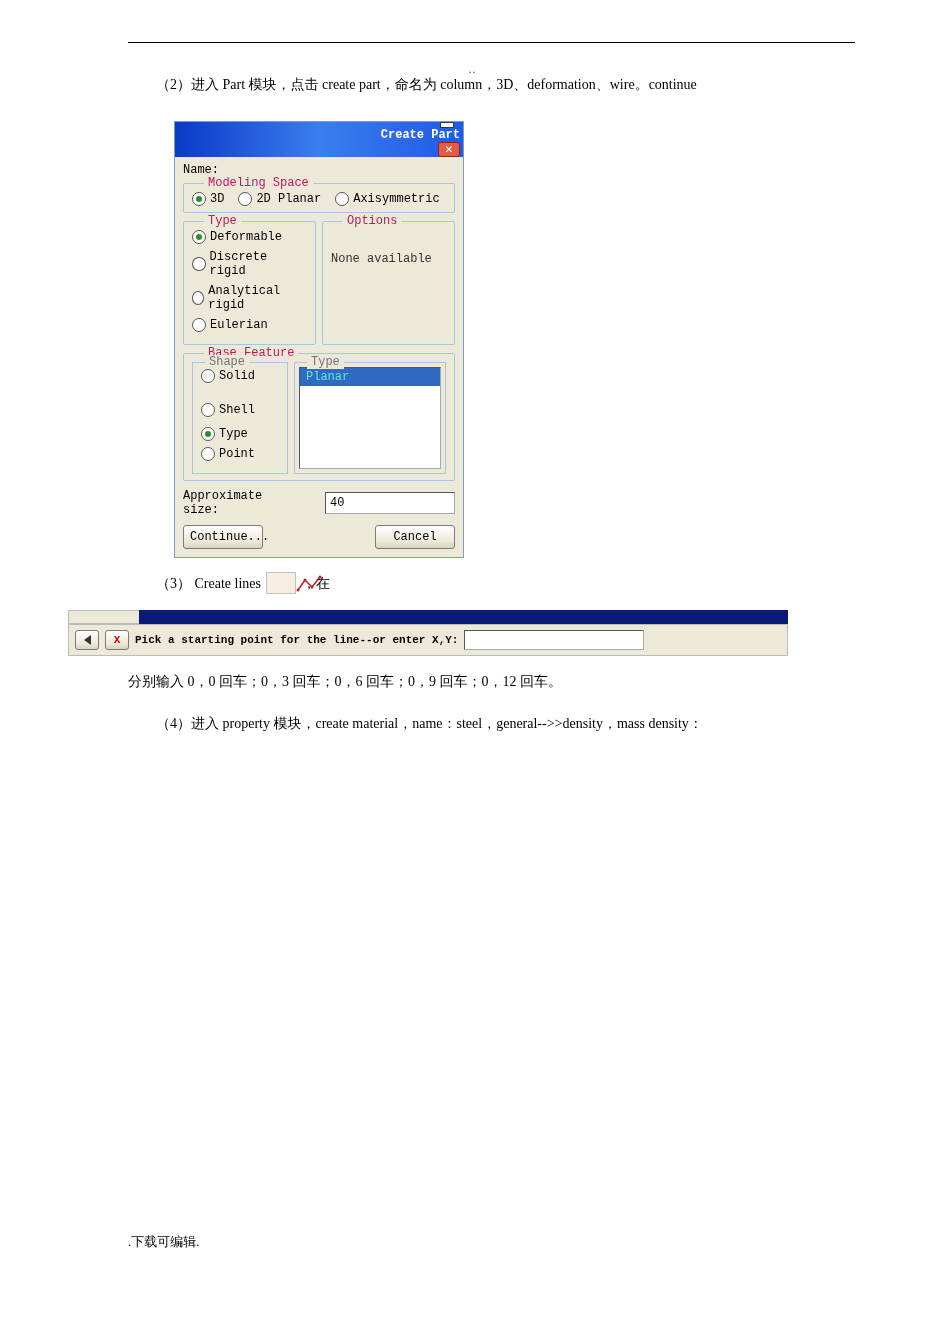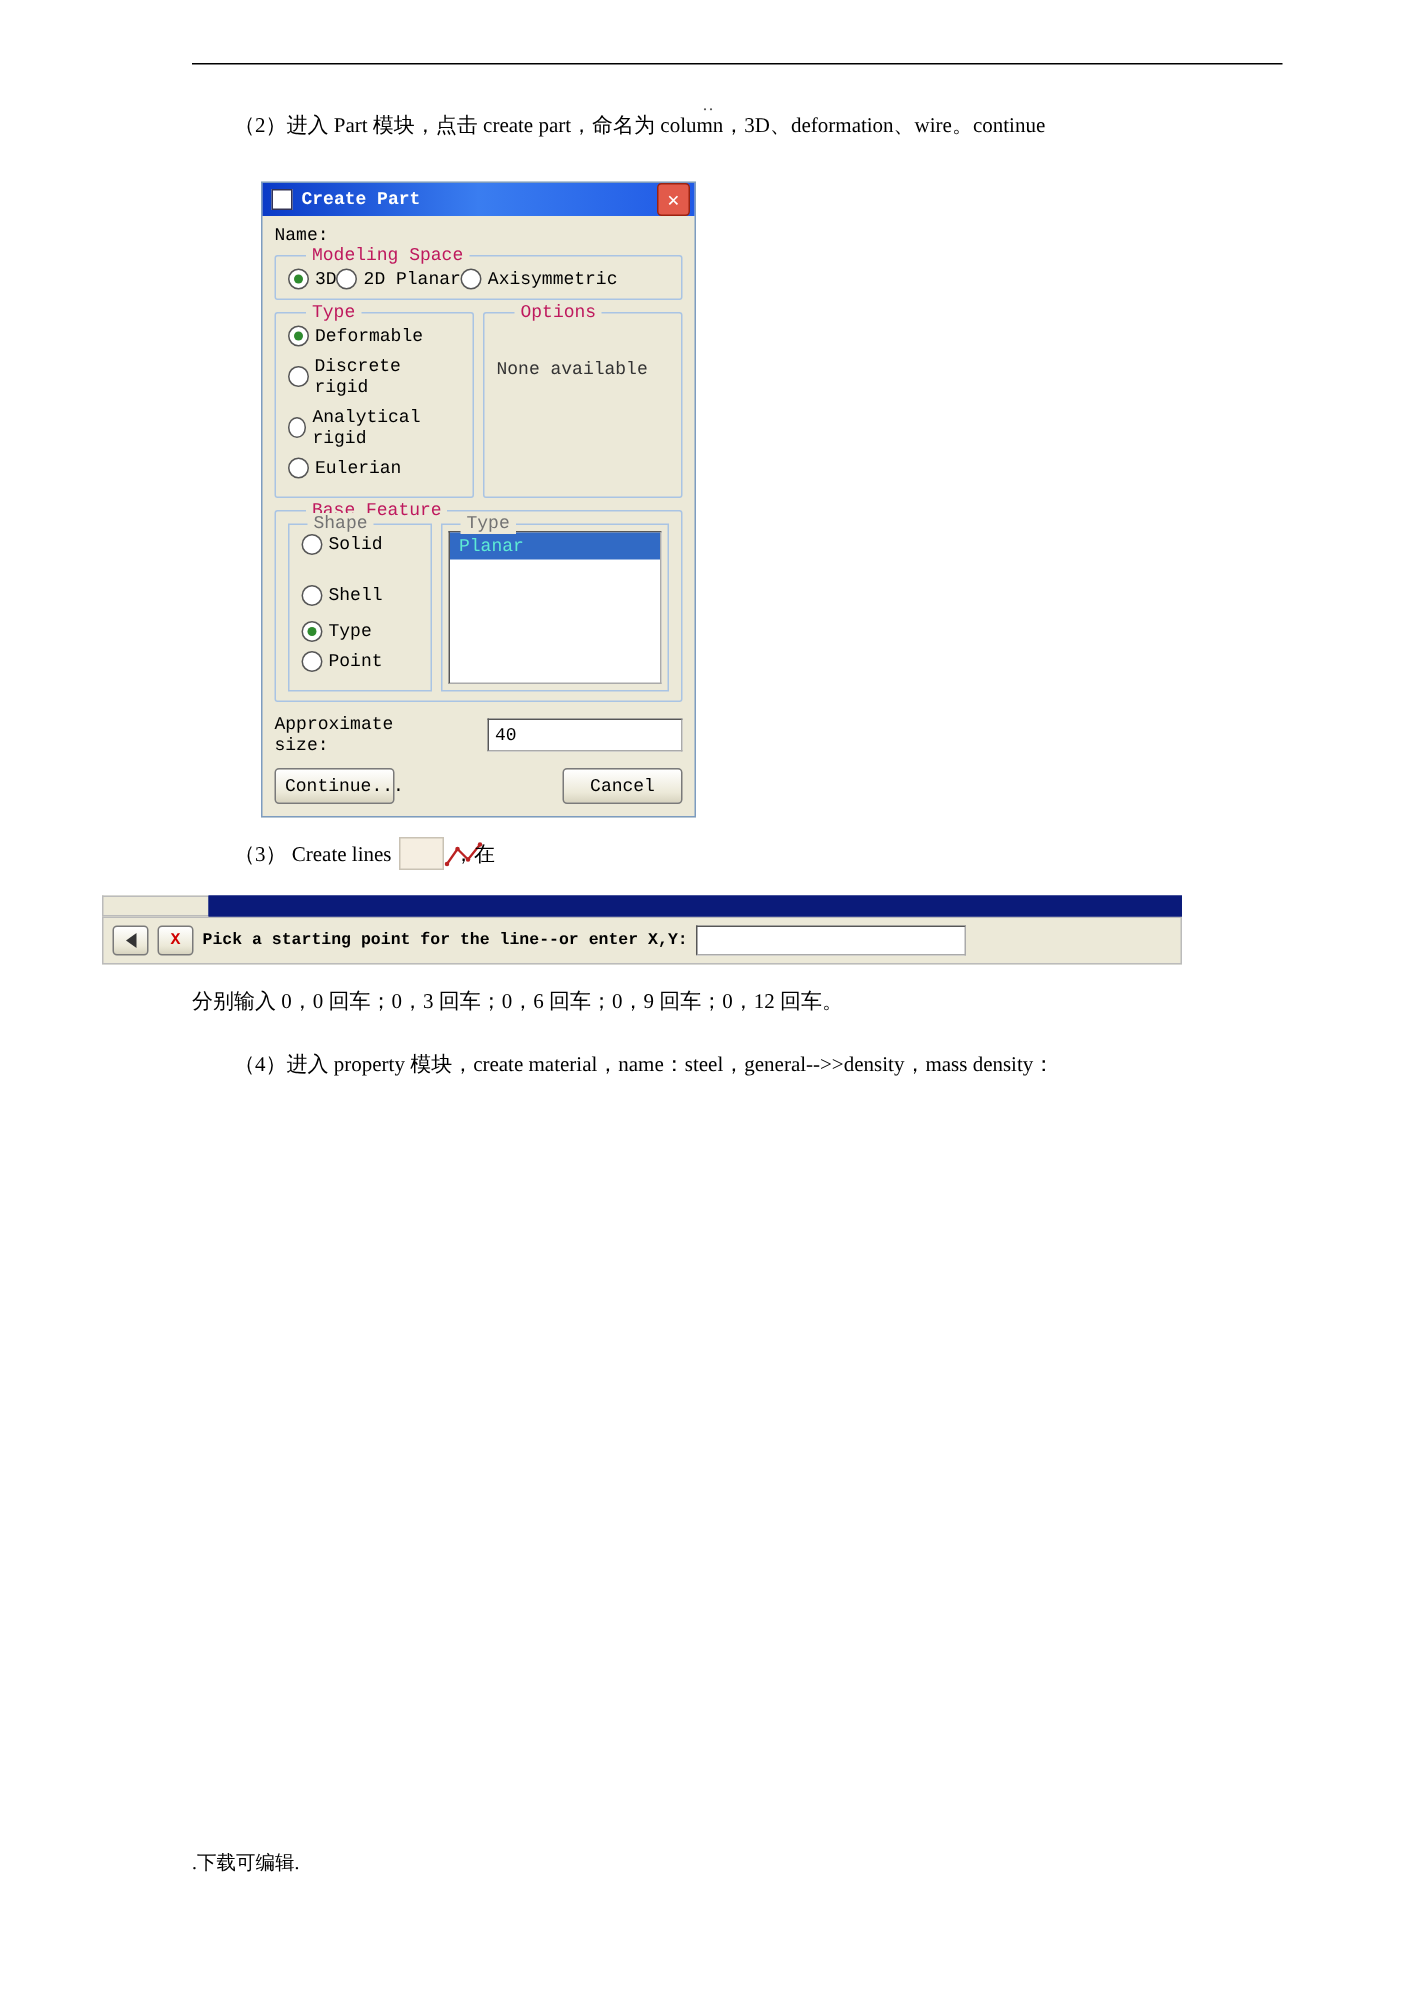--- a/index.html
+++ b/index.html
@@ -45,27 +45,28 @@
 
 .dlg {
   width: 288px;
   margin: 20px 0 6px 46px;
   font-family: "Courier New", "SimSun", monospace;
   font-size: 12px;
   background: #ece9d8; 
   border: 1px solid #7d9cc0;
 }
 .dlg .titlebar {
-  height: 22px;
+  height: 35px;
   background: linear-gradient(90deg, #0a3ac7 0%, #3a7df0 50%, #205ae5 100%);
   display: flex;
-  align-items: center;
+  align-items: flex-end;
   padding: 0 3px 0 6px;
   color: #fff;
   font-weight: bold;
+  flex-direction: column;
 }
 .dlg .title-icon {
   width: 12px; height: 12px;
   background: #fff;
   margin-right: 6px;
   border: 1px solid #335;
 }
 .dlg .close-btn {
   margin-left: auto;
   width: 20px; height: 20px;
@@ -99,21 +100,21 @@
   position: relative;
 }
 .grp > .legend {
   position: absolute;
   top: -8px; left: 20px;
   color: #be185d;
   background: #ece9d8;
   padding: 0 4px;
   font-size: 12px;
 }
-.radio-row { display: flex; }
+.radio-row { display: flex; gap: 14px; }
 .radio {
   display: flex; align-items: center; gap: 4px;
   cursor: pointer;
 }
 .radio .dot {
   width: 12px; height: 12px;
   border: 1px solid #555;
   border-radius: 50%;
   display: inline-flex; align-items: center; justify-content: center;
   background: #fff;

